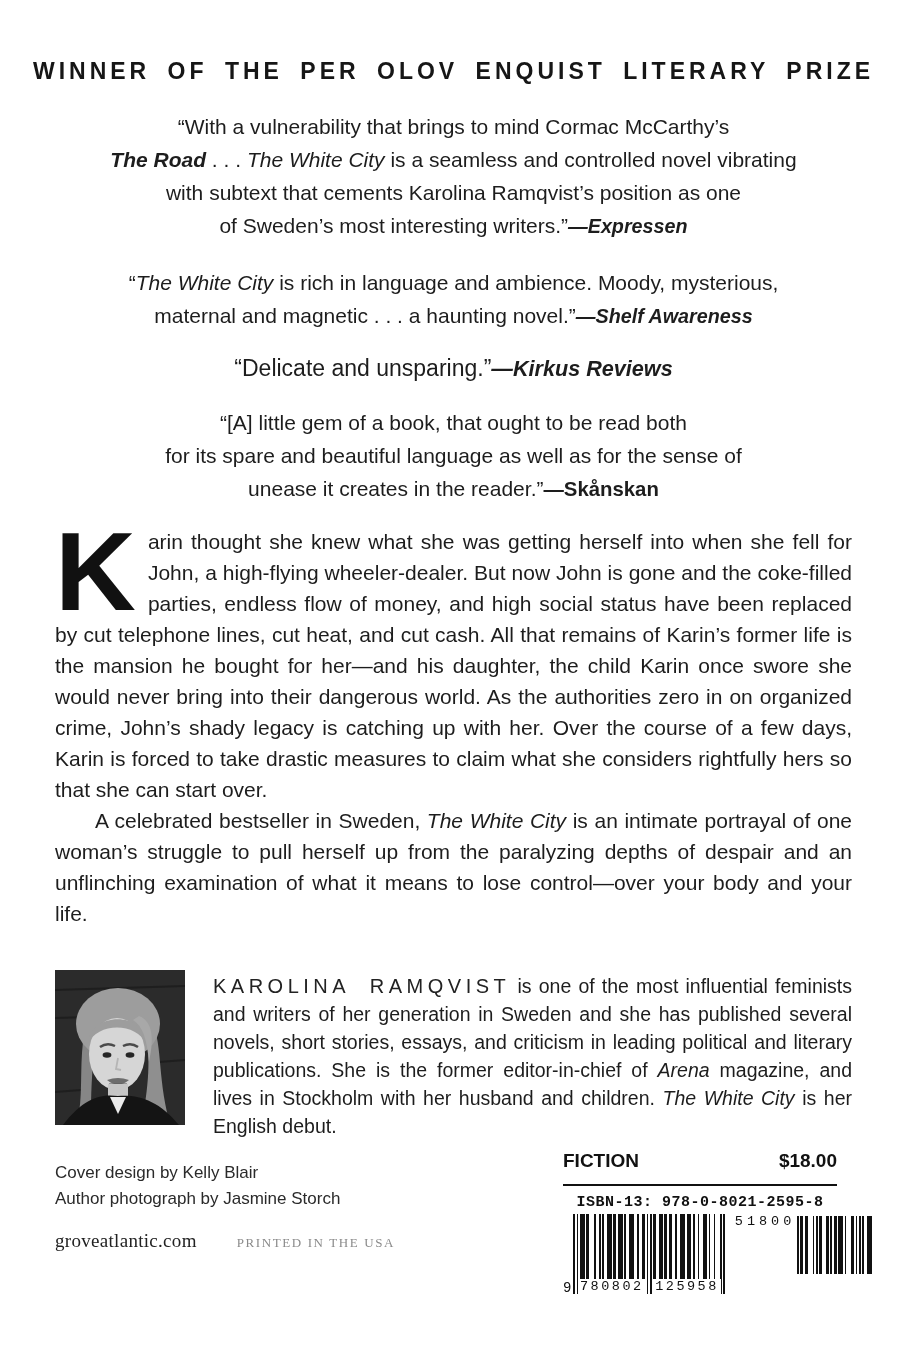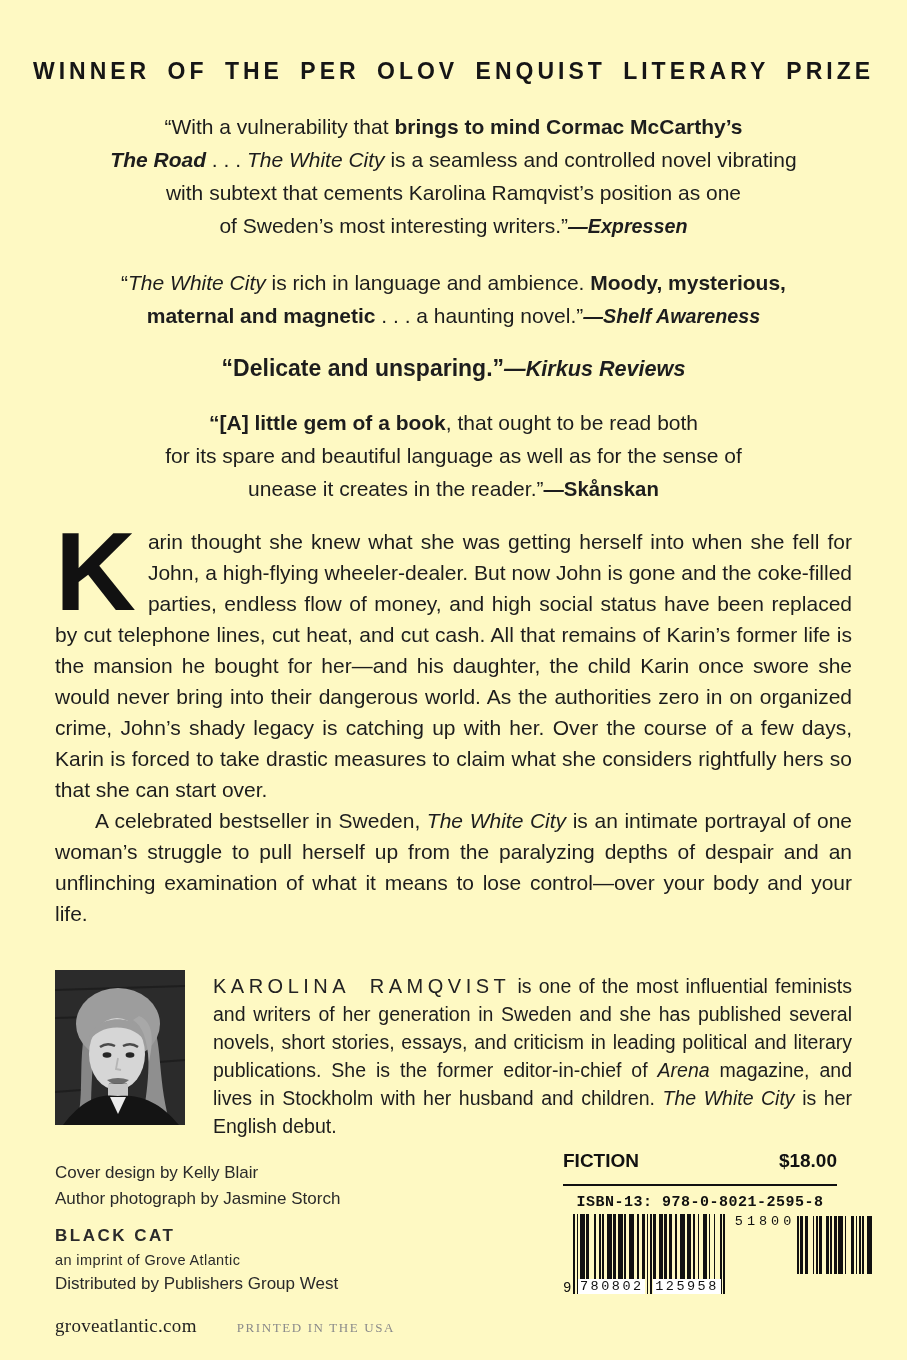--- a/index.html
+++ b/index.html
@@ -1,19 +1,19 @@
 <!DOCTYPE html>
 <html><head>
 <meta charset="utf-8">
 <style>
   html,body{margin:0;padding:0;background:#e9e9e9;}
   .page{
     position:relative;
     width:907px;height:1360px;
-    background:#fef9c3;
+    background:#ffffff;
     margin:0 auto;
     font-family:"Liberation Sans", sans-serif;
     color:#1c1c1c;
     overflow:hidden;
   }
   .abs{position:absolute;left:0;right:0;}
 
   
   .banner{
     top:58px;text-align:center;
@@ -26,21 +26,21 @@
   .quote{
     text-align:center;white-space:pre-line;
     font-size:21px;line-height:33px;
     padding:0 34px;color:#1d1d1d;
   }
   .q1{top:110px;}
   .q2{top:266px;}
   .q3{top:352px;font-size:23px;}
   .q4{top:406px;}
 
-  .b{font-weight:700;}
+  .b{font-weight:400;}
   .i{font-style:italic;}
   .bi{font-weight:700;font-style:italic;}
   .ai{font-weight:700;font-style:italic;font-size:0.94em;text-align:right;}
   .au{font-weight:700;font-size:0.97em;}
 
   
   .synopsis{
     top:526px;left:55px;right:55px;
     font-size:21px;line-height:31px;
     text-align:justify;color:#1d1d1d;
@@ -163,25 +163,20 @@
       <path d="M55 127 L 63 144 L 71 127 Z" fill="#ececec"></path>
     </svg>
     <div class="bio"><span class="name">KAROLINA RAMQVIST</span><span> is one of the most influential feminists and writers of her generation in Sweden and she has published several novels, short stories, essays, and criticism in leading political and literary publications. She is the former editor-in-chief of </span><span class="i">Arena</span><span> magazine, and lives in Stockholm with her husband and children. </span><span class="i">The White City</span><span> is her English debut.</span></div>
   </div>
 
   <div class="credits">
     <div class="grp">
       <div>Cover design by Kelly Blair</div>
       <div>Author photograph by Jasmine Storch</div>
     </div>
-    <div class="grp">
-      <div class="imprint-name">BLACK CAT</div>
-      <div class="imprint-sub">an imprint of Grove Atlantic</div>
-      <div>Distributed by Publishers Group West</div>
-    </div>
     <div class="footer-row">
       <span class="website">groveatlantic.com</span>
       <span class="printed">PRINTED IN THE USA</span>
     </div>
   </div>
 
   <div class="bcblock">
     <div class="bc-head">
       <span>FICTION</span>
       <span>$18.00</span>

